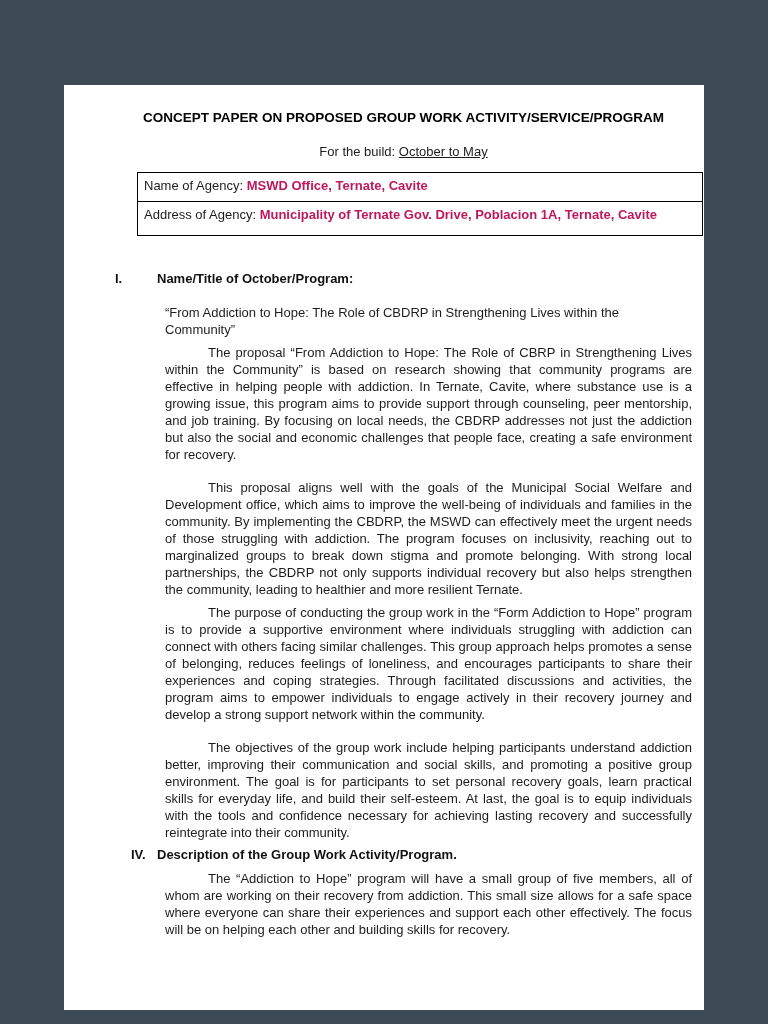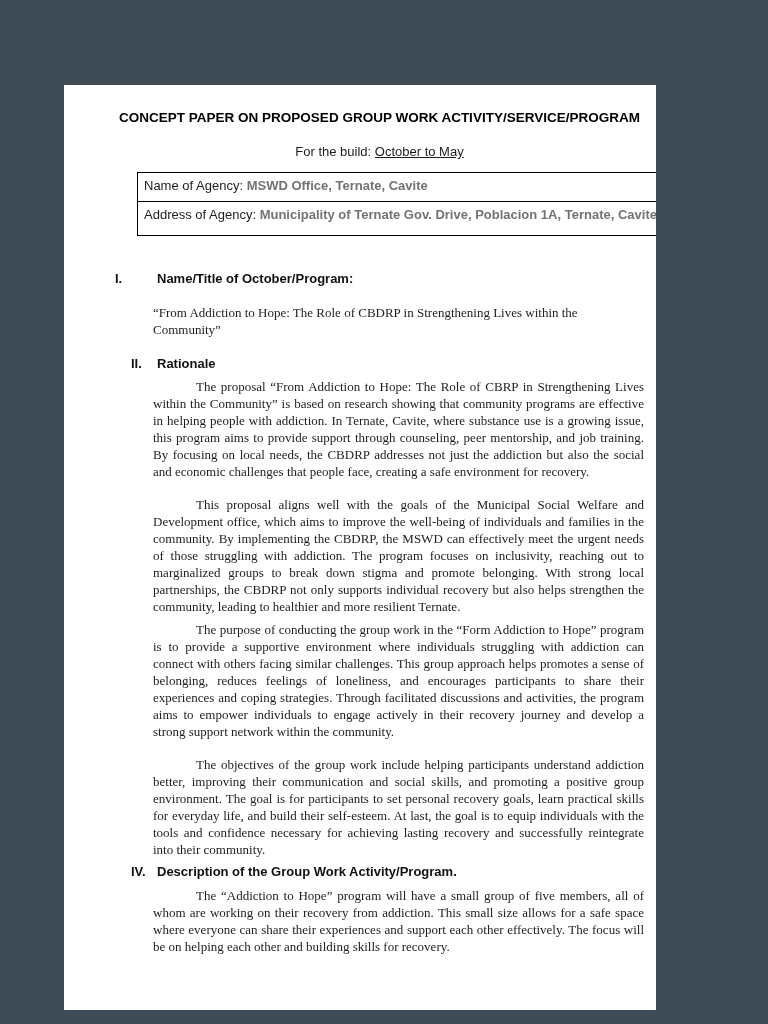--- a/index.html
+++ b/index.html
@@ -11,21 +11,21 @@
   }
   .viewer {
     position: relative;
     width: 768px; height: 1024px;
     background: #3e4b55;
     overflow: hidden;
   }
   .page {
     position: absolute;
     left: 64px; top: 85px;
-    width: 592px; height: 925px;
+    width: 640px; height: 925px;
     background: #ffffff;
     padding: 24px 12px 0 51px;
     overflow: hidden;
     color: #1d1d1d;
     font-size: 13px;
     line-height: 17px;
   }
   .title {
     font-weight: bold;
     text-align: center;
@@ -43,32 +43,32 @@
     table-layout: fixed;
   }
   table.agency td {
     border: 1px solid #000;
     padding: 4px 6px;
     vertical-align: top;
     font-size: 13px;
   }
   tr.r1 td { height: 29px; }
   tr.r2 td { height: 34px; }
-  .bold { font-weight: bold; color: #737373; }
+  .bold { font-weight: bold; color: #be185d; }
 
   .sec-head {
     position: relative;
     padding-left: 42px;
     font-weight: bold;
     color: #111;
   }
   .sec-head .numeral { position: absolute; left: 0; }
   .sec-head.shift .numeral { left: 16px; }
 
-  .para { margin-left: 38px; font-family: Liberation Serif, serif; }
+  .para { margin-left: 50px; }
   .para.justify { text-align: justify; }
   .para.indent { text-indent: 43px; }
 
   .mt-sec1  { margin-top: 34px; }
   .mt-sec2  { margin-top: 17px; }
   .mt-sec3  { margin-top: 40px; }
   .mt-sec4  { margin-top: 5px; }
   .mt-quote { margin-top: 17px; }
   .mt-pfirst { margin-top: 6px; }
   .mt-pnext  { margin-top: 16px; }
@@ -103,24 +103,20 @@
 
     <div>
       <div class="sec-head mt-sec1">
         <span class="numeral">I.</span>
         <span>Name/Title of October/Program:</span>
       </div>
       <div class="para mt-quote">“From Addiction to Hope: The Role of CBDRP in Strengthening Lives within the Community”</div>
     </div>
 
     <div>
-      <div class="sec-head shift mt-sec2">
-        <span class="numeral">II.</span>
-        <span>Rationale</span>
-      </div>
       <div class="para justify indent mt-pfirst">The proposal “From Addiction to Hope: The Role of CBRP in Strengthening Lives within the Community” is based on research showing that community programs are effective in helping people with addiction. In Ternate, Cavite, where substance use is a growing issue, this program aims to provide support through counseling, peer mentorship, and job training. By focusing on local needs, the CBDRP addresses not just the addiction but also the social and economic challenges that people face, creating a safe environment for recovery.</div>
       <div class="para justify indent mt-pnext">This proposal aligns well with the goals of the Municipal Social Welfare and Development office, which aims to improve the well-being of individuals and families in the community. By implementing the CBDRP, the MSWD can effectively meet the urgent needs of those struggling with addiction. The program focuses on inclusivity, reaching out to marginalized groups to break down stigma and promote belonging. With strong local partnerships, the CBDRP not only supports individual recovery but also helps strengthen the community, leading to healthier and more resilient Ternate.</div>
     </div>
 
     <div>
       <div class="para justify indent mt-pfirst">The purpose of conducting the group work in the “Form Addiction to Hope” program is to provide a supportive environment where individuals struggling with addiction can connect with others facing similar challenges. This group approach helps promotes a sense of belonging, reduces feelings of loneliness, and encourages participants to share their experiences and coping strategies. Through facilitated discussions and activities, the program aims to empower individuals to engage actively in their recovery journey and develop a strong support network within the community.</div>
       <div class="para justify indent mt-pnext">The objectives of the group work include helping participants understand addiction better, improving their communication and social skills, and promoting a positive group environment. The goal is for participants to set personal recovery goals, learn practical skills for everyday life, and build their self-esteem. At last, the goal is to equip individuals with the tools and confidence necessary for achieving lasting recovery and successfully reintegrate into their community.</div>
     </div>
 
     <div>

